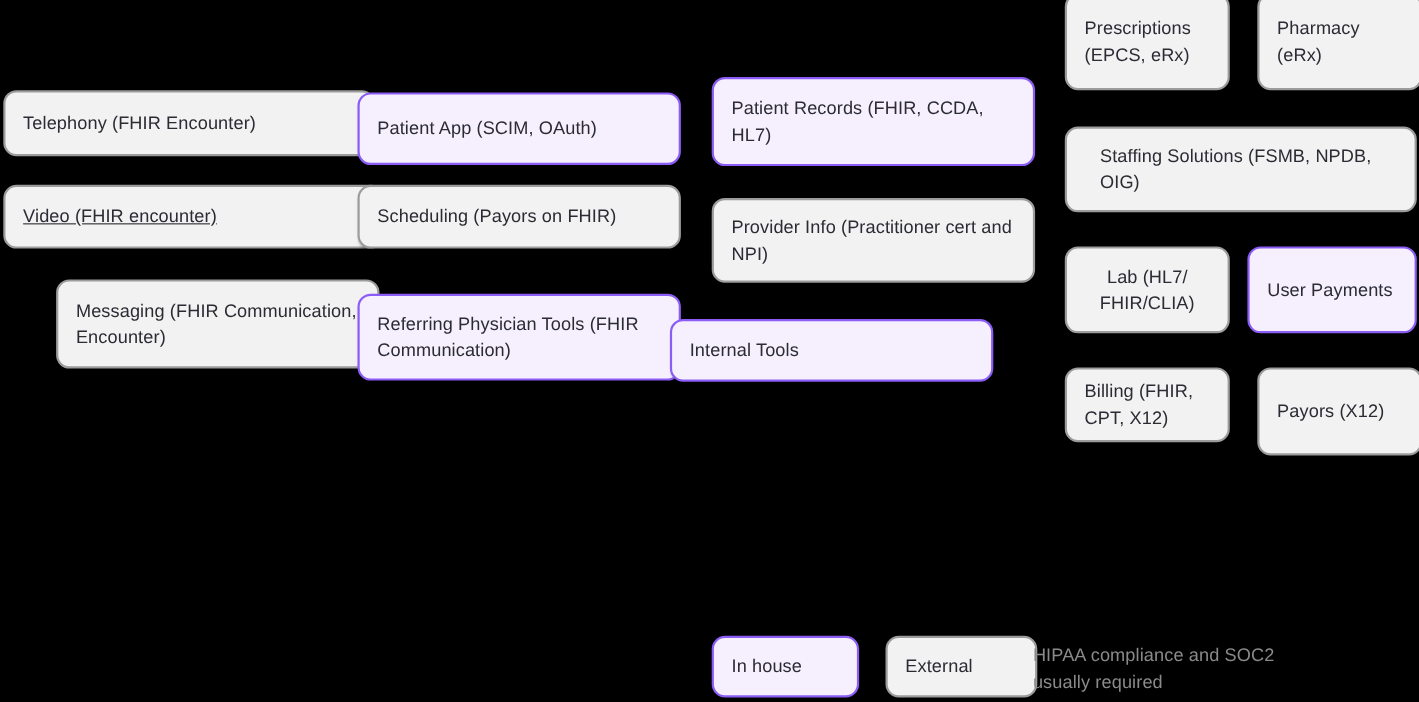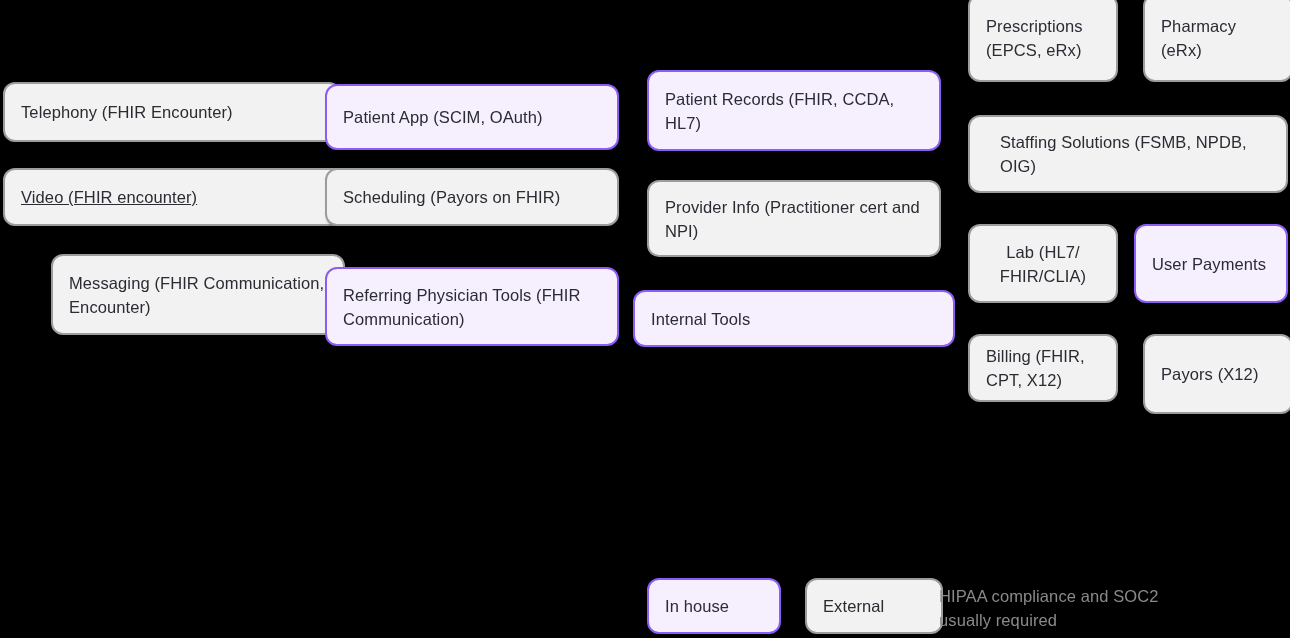--- a/index.html
+++ b/index.html
@@ -51,21 +51,21 @@
 
 <div id="canvas">
     <div class="node external" style="left: 3px; top: 82px; width: 338px; height: 60px;">Telephony (FHIR Encounter)</div>
     <div class="node external" style="left: 3px; top: 168px; width: 346px; height: 58px; text-decoration: underline;">Video (FHIR encounter)</div>
     <div class="node external" style="left: 3px; top: 254px; width: 294px; height: 81px; margin-left: 48px;">Messaging (FHIR Communication, Encounter)</div>
     <div class="node inhouse" style="left: 325px; top: 84px; width: 294px; height: 66px;">Patient App (SCIM, OAuth)</div>
     <div class="node external" style="left: 325px; top: 168px; width: 294px; height: 58px;">Scheduling (Payors on FHIR)</div>
     <div class="node inhouse" style="left: 325px; top: 255px; width: 294px; height: 79px; margin-top: 12px;">Referring Physician Tools (FHIR Communication)</div>
     <div class="node inhouse" style="left: 647px; top: 70px; width: 294px; height: 81px;">Patient Records (FHIR, CCDA, HL7)</div>
     <div class="node external" style="left: 647px; top: 180px; width: 294px; height: 77px;">Provider Info (Practitioner cert and NPI)</div>
-    <div class="node inhouse" style="left: 633px; top: 290px; width: 322px; height: 57px;">Internal Tools</div>
+    <div class="node inhouse" style="left: 609px; top: 290px; width: 294px; height: 57px;">Internal Tools</div>
     <div class="node external" style="left: 968px; top: -6px; width: 150px; height: 88px;">Prescriptions (EPCS, eRx)</div>
     <div class="node external" style="left: 1143px; top: -6px; width: 150px; height: 88px;">Pharmacy (eRx)</div>
     <div class="node external" style="left: 968px; top: 115px; width: 320px; height: 78px; padding-left: 30px;">Staffing Solutions (FSMB, NPDB, OIG)</div>
     <div class="node external" style="left: 968px; top: 224px; width: 150px; height: 79px; text-align: center;">Lab (HL7/ FHIR/CLIA)</div>
     <div class="node inhouse" style="left: 1134px; top: 224px; width: 154px; height: 79px;">User Payments</div>
     <div class="node external" style="left: 968px; top: 334px; width: 150px; height: 68px;">Billing (FHIR, CPT, X12)</div>
     <div class="node external" style="left: 1143px; top: 334px; width: 150px; height: 80px;">Payors (X12)</div>
     <div class="node inhouse" style="left: 647px; top: 578px; width: 134px; height: 56px;">In house</div>
     <div class="node external" style="left: 805px; top: 578px; width: 138px; height: 56px;">External</div>
     <div class="note" style="left: 939px; top: 584px; width: 250px; color: rgb(138, 138, 138);">HIPAA compliance and SOC2 usually required</div>

